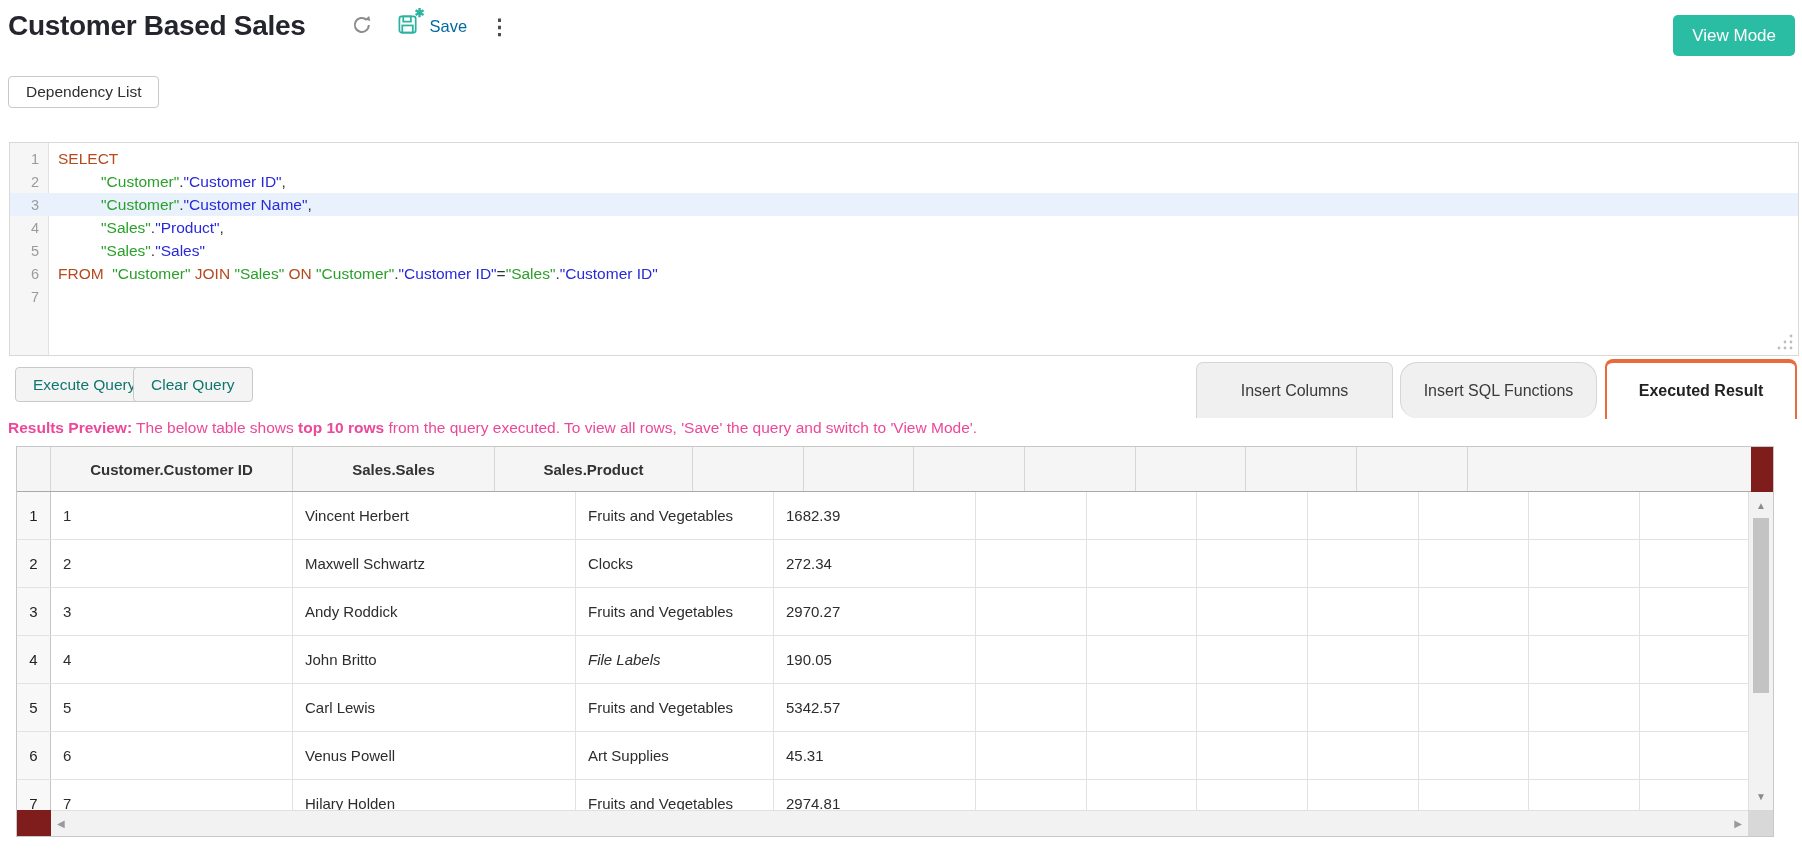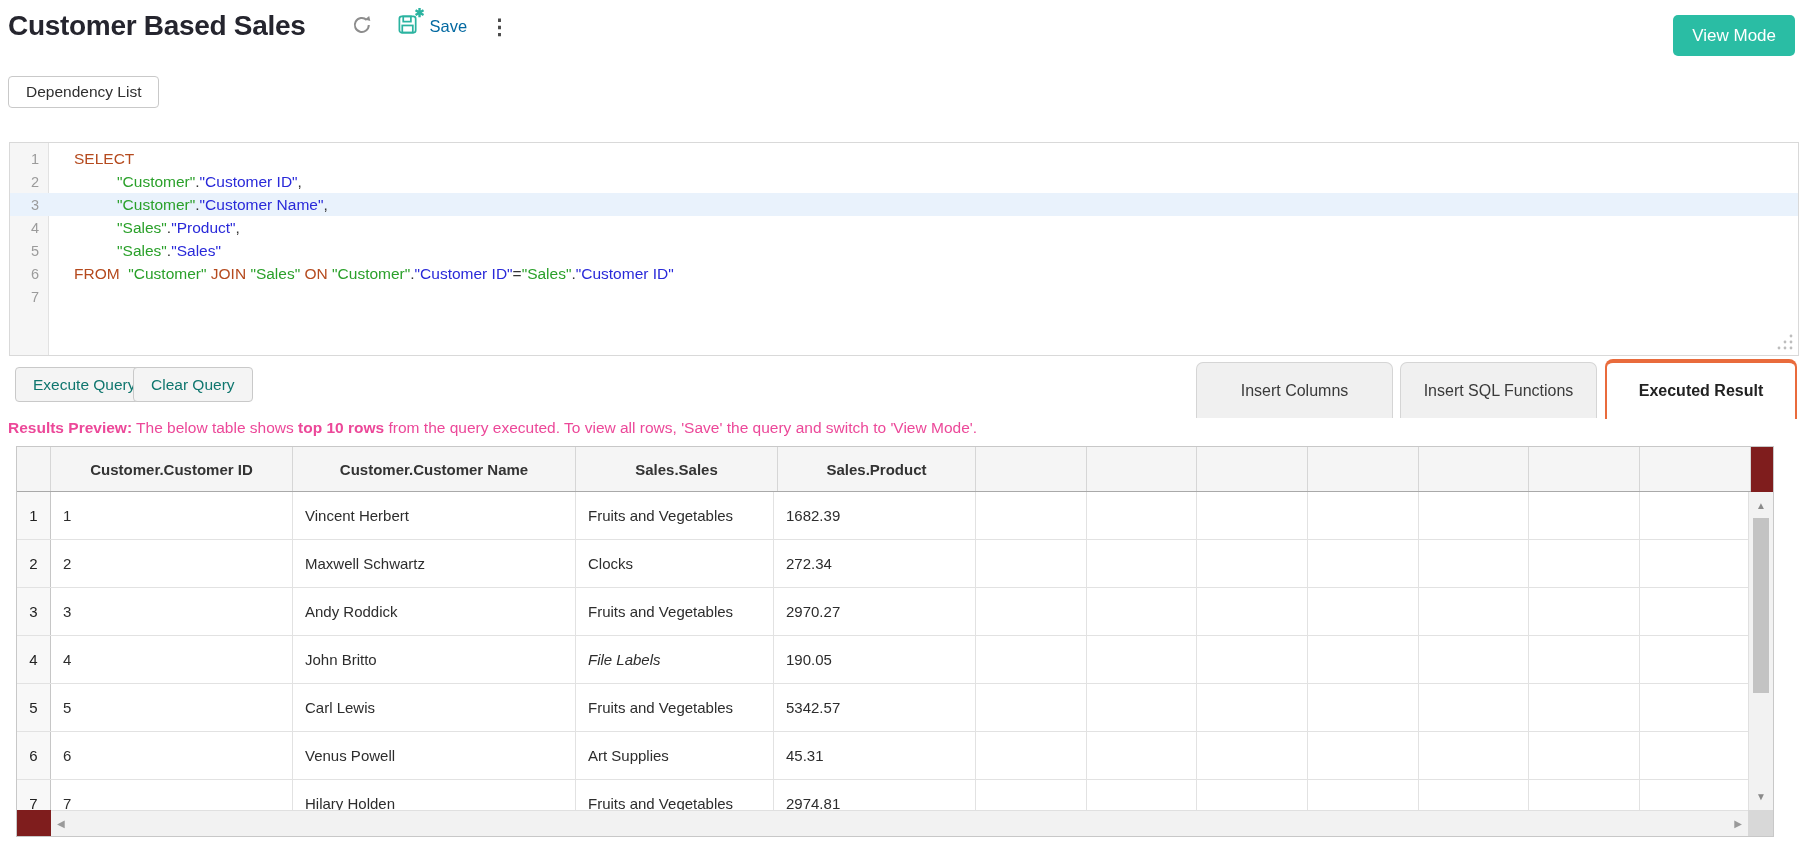--- a/index.html
+++ b/index.html
@@ -27,39 +27,39 @@
   
   .editor{position:absolute;left:9px;top:142px;right:3px;height:214px;
     border:1px solid #d9d9d9;background:#fff;box-sizing:border-box;}
   .ed-gutter-bg{position:absolute;left:0;top:0;bottom:0;width:38px;background:#f6f6f6;
     border-right:1px solid #e2e2e2;}
   .ed-lines{position:absolute;left:0;top:4px;right:0;}
   .ed-line{display:flex;height:23px;align-items:center;position:relative;}
   .ed-line.active{background:#e9f2fc;}
   .ed-num{width:38px;box-sizing:border-box;text-align:right;padding-right:9px;
     font-size:14.5px;color:#9b9b9b;flex:0 0 auto;}
-  .ed-code{padding-left:26px;font-size:15.5px;white-space:pre;color:#333;}
+  .ed-code{padding-left:10px;font-size:15.5px;white-space:pre;color:#333;}
   .tk-kw{color:#b54a1e;}
   .tk-tbl{color:#2aa02a;}
   .tk-col{color:#2929d9;}
   .tk-pl{color:#333;}
   .resize-handle{position:absolute;right:2px;bottom:2px;width:22px;height:22px;cursor:nwse-resize;}
 
   
   .action-btn{position:absolute;top:367px;height:35px;padding:0 17px;background:#f4f4f4;
     border:1px solid #c9c9c9;border-radius:4px;font-size:15.5px;color:#0f766e;
     font-family:"Liberation Sans",sans-serif;cursor:pointer;}
   .execute-btn{left:15px;}
   .clear-btn{left:133px;}
   .tab{position:absolute;top:362px;height:56px;box-sizing:border-box;display:flex;
     align-items:center;justify-content:center;font-size:16px;color:#3a3a3a;
     background:#f0f0f0;border:1px solid #d5d5d5;border-bottom:none;
     border-radius:7px 7px 0 0;cursor:pointer;}
   .tab-1{left:1196px;width:197px;}
-  .tab-2{left:1400px;width:197px;}
+  .tab-2{left:1400px;width:197px;border-radius:17px;}
   .tab-active{left:1605px;width:192px;top:359px;height:60px;background:#fff;
     border:2px solid #e96b3c;border-top-width:4px;border-bottom:none;
     border-radius:8px 8px 0 0;font-weight:bold;color:#222;}
 
   
   .results-line{position:absolute;left:8px;top:419px;font-size:15.5px;color:#ec4899;}
   .results-line .b{font-weight:bold;}
 
   
   .table-wrap{position:absolute;left:16px;top:446px;width:1758px;height:391px;
@@ -174,21 +174,20 @@
   <div class="tab tab-active">Executed Result</div>
 
   <div class="results-line">
     <span class="b">Results Preview:</span><span> The below table shows </span><span class="b">top 10 rows</span><span> from the query executed. To view all rows, 'Save' the query and switch to 'View Mode'.</span>
   </div>
 
   <div class="table-wrap">
     <div class="t-header">
         <div class="th-cell" style="width: 34px; flex: 0 0 auto;"></div>
         <div class="th-cell" style="width: 242px; flex: 0 0 auto;">Customer.Customer ID</div>
-        <div class="th-cell" style="width: 283px; flex: 0 0 auto;">Customer.Customer Name</div>
         <div class="th-cell" style="width: 202px; flex: 0 0 auto;">Sales.Sales</div>
         <div class="th-cell" style="width: 198px; flex: 0 0 auto;">Sales.Product</div>
         <div class="th-cell" style="width: 110.7px; flex: 0 0 auto;"></div>
         <div class="th-cell" style="width: 110.7px; flex: 0 0 auto;"></div>
         <div class="th-cell" style="width: 110.7px; flex: 0 0 auto;"></div>
         <div class="th-cell" style="width: 110.7px; flex: 0 0 auto;"></div>
         <div class="th-cell" style="width: 110.7px; flex: 0 0 auto;"></div>
         <div class="th-cell" style="width: 110.7px; flex: 0 0 auto;"></div>
         <div class="th-cell" style="width: 110.7px; flex: 0 0 auto;"></div>
       </div>

